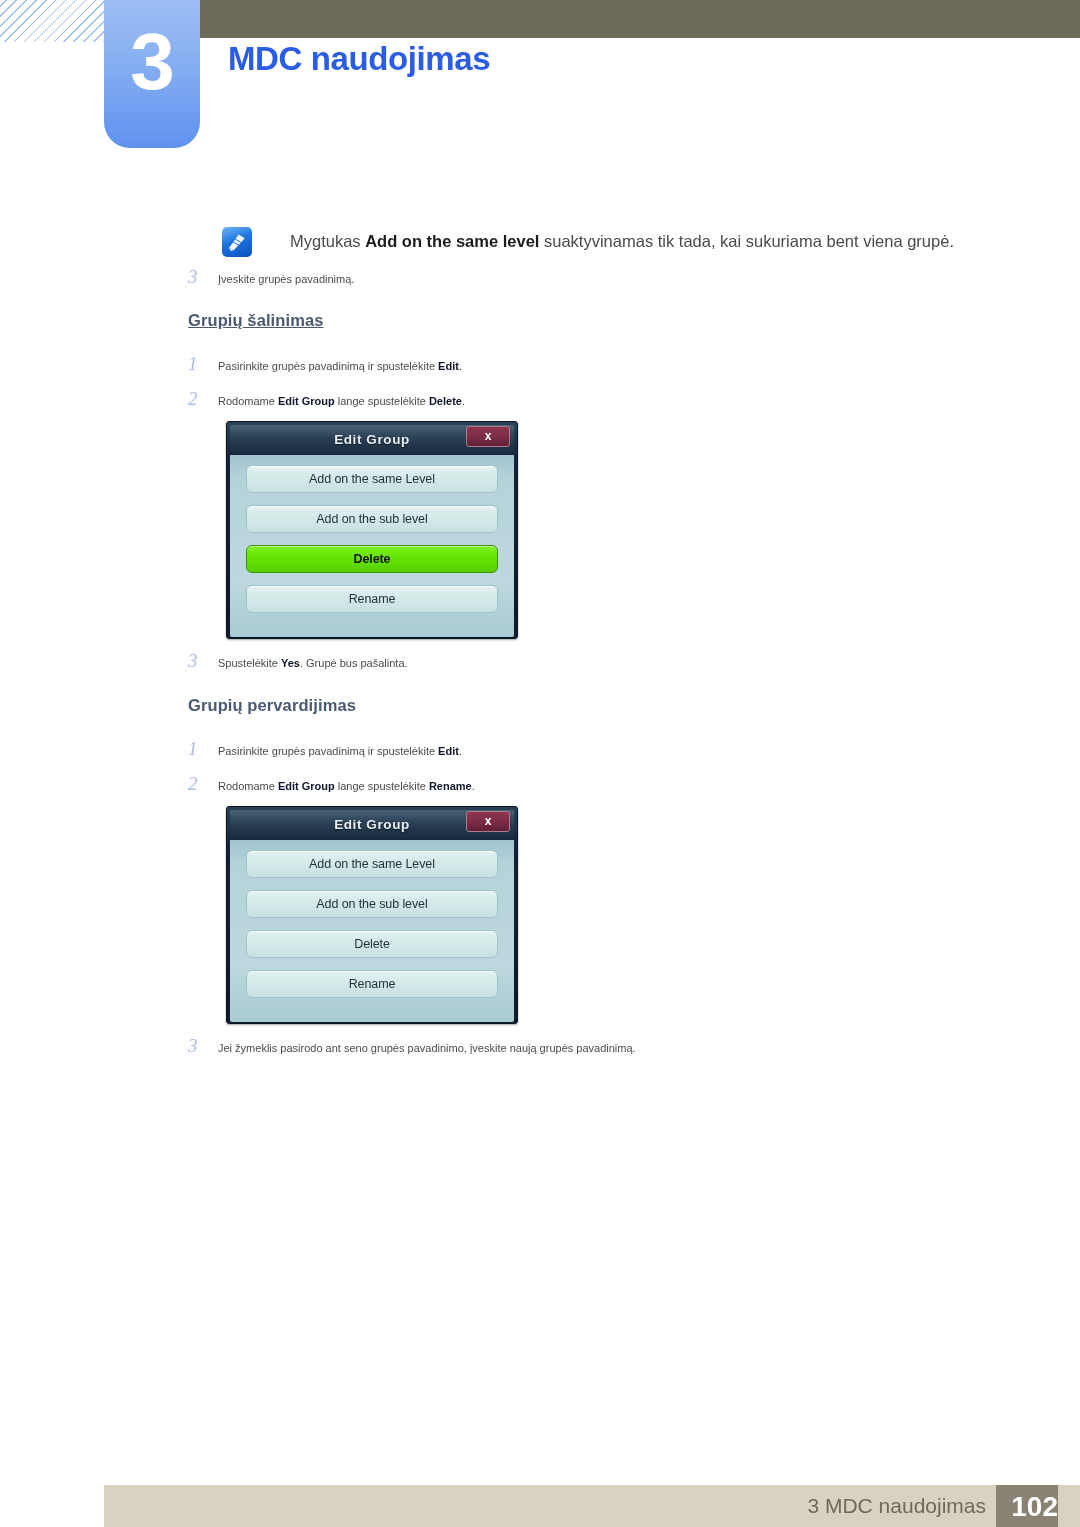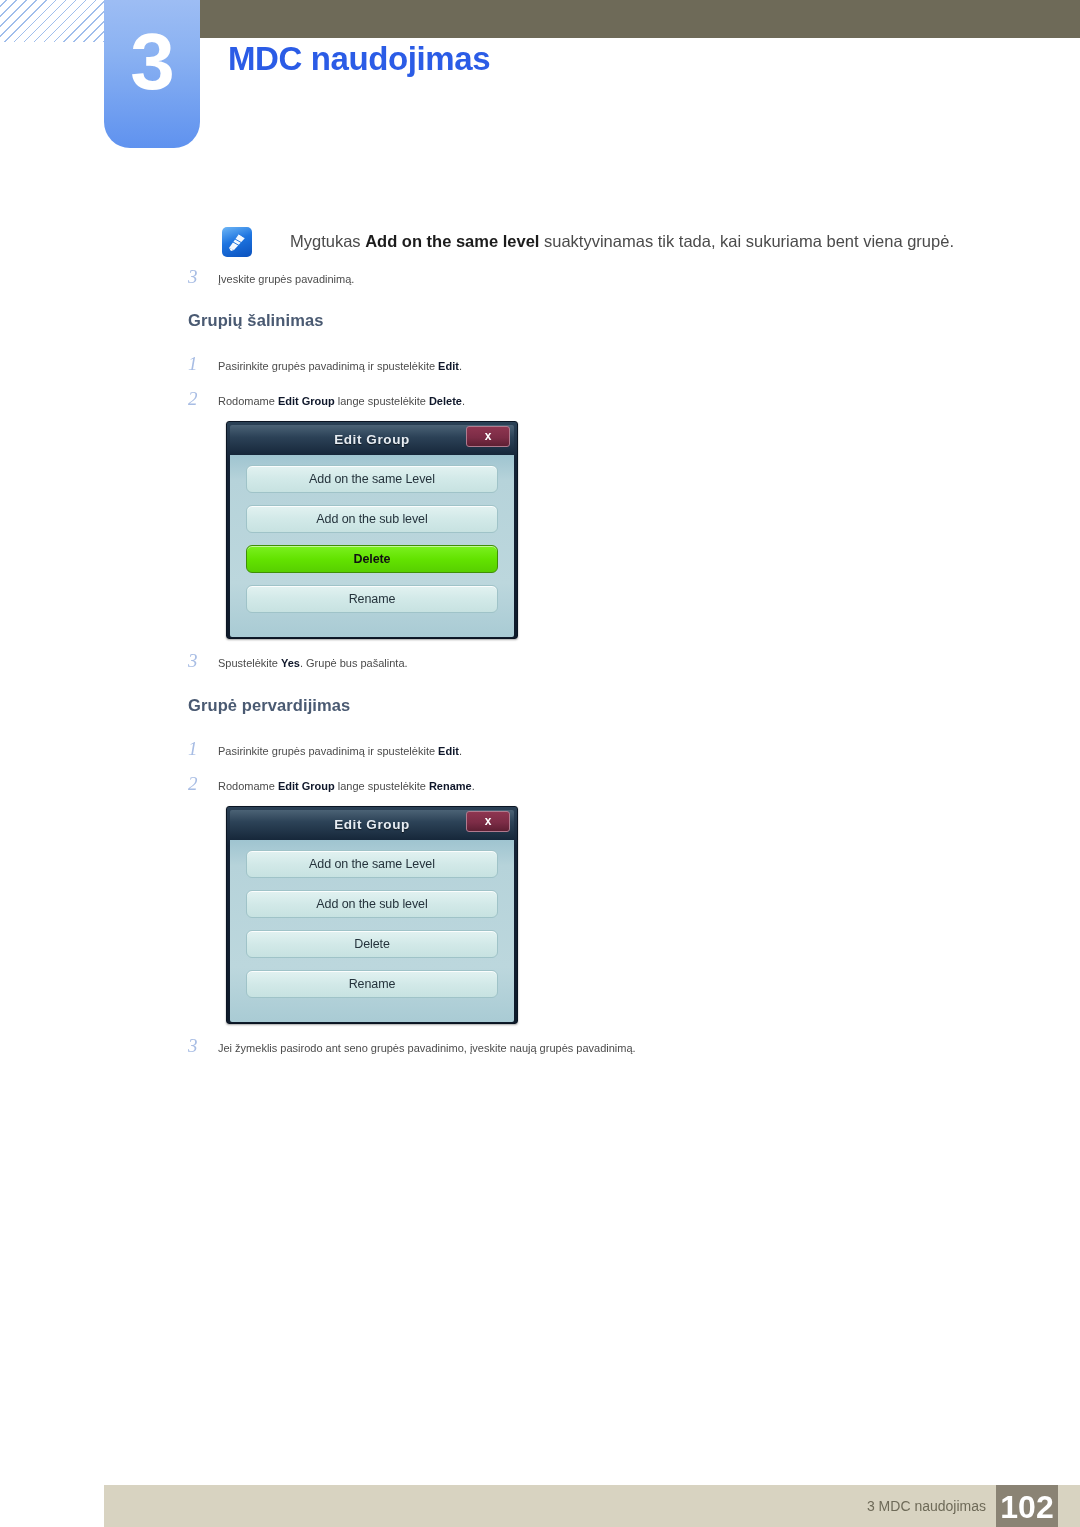--- a/index.html
+++ b/index.html
@@ -222,34 +222,34 @@
     width: 976px;
     height: 42px;
     background: #d8d3c1;
   }
   .footer-label {
     position: absolute;
     right: 94px;
     top: 1485px;
     height: 42px;
     line-height: 42px;
-    font-size: 14px;
+    font-size: 21px;
     color: #6e6a58;
   }
   .footer-page {
     position: absolute;
     right: 22px;
     top: 1485px;
     width: 62px;
     height: 42px;
     background: #8a8374;
     color: #ffffff;
-    font-size: 32px;
-    font-weight: bold;
-    text-align: center;
+    font-size: 28px;
+    font-weight: bold;
+    text-align: right;
     line-height: 44px;
   }
 </style>
 </head>
 <body>
 
 <div class="hatch"></div>
 <div class="header-band"></div>
 <div class="chapter-tab">
   <div class="chapter-num">3</div>
@@ -268,21 +268,21 @@
       </svg>
     </span>
     <span class="note-text"><span>Mygtukas </span><b>Add on the same level</b><span> suaktyvinamas tik tada, kai sukuriama bent viena grupė.</span></span>
   </div>
 
   <div class="step" style="left:188px; top:266px;">
     <span class="step-num">3</span>
     <span class="step-text">Įveskite grupės pavadinimą.</span>
   </div>
 
-  <div class="sub-head" style="top:311px;">Grupių šalinimas</div>
+  <div class="sub-head" style="top:311px;text-decoration:underline;">Grupių šalinimas</div>
 
   <div class="step" style="left:188px; top:353px;">
     <span class="step-num">1</span>
     <span class="step-text"><span>Pasirinkite grupės pavadinimą ir spustelėkite </span><b>Edit</b><span>.</span></span>
   </div>
 
   <div class="step" style="left:188px; top:388px;">
     <span class="step-num">2</span>
     <span class="step-text"><span>Rodomame </span><b>Edit Group</b><span> lange spustelėkite </span><b>Delete</b><span>.</span></span>
   </div>
@@ -298,21 +298,21 @@
       <div class="dlg-btn highlight">Delete</div>
       <div class="dlg-btn">Rename</div>
     </div>
   </div>
 
   <div class="step" style="left:188px; top:650px;">
     <span class="step-num">3</span>
     <span class="step-text"><span>Spustelėkite </span><b>Yes</b><span>. Grupė bus pašalinta.</span></span>
   </div>
 
-  <div class="sub-head" style="top:696px;">Grupė pervardijimas</div>
+  <div class="sub-head" style="top:696px;">Grupių pervardijimas</div>
 
   <div class="step" style="left:188px; top:738px;">
     <span class="step-num">1</span>
     <span class="step-text"><span>Pasirinkite grupės pavadinimą ir spustelėkite </span><b>Edit</b><span>.</span></span>
   </div>
 
   <div class="step" style="left:188px; top:773px;">
     <span class="step-num">2</span>
     <span class="step-text"><span>Rodomame </span><b>Edit Group</b><span> lange spustelėkite </span><b>Rename</b><span>.</span></span>
   </div>

